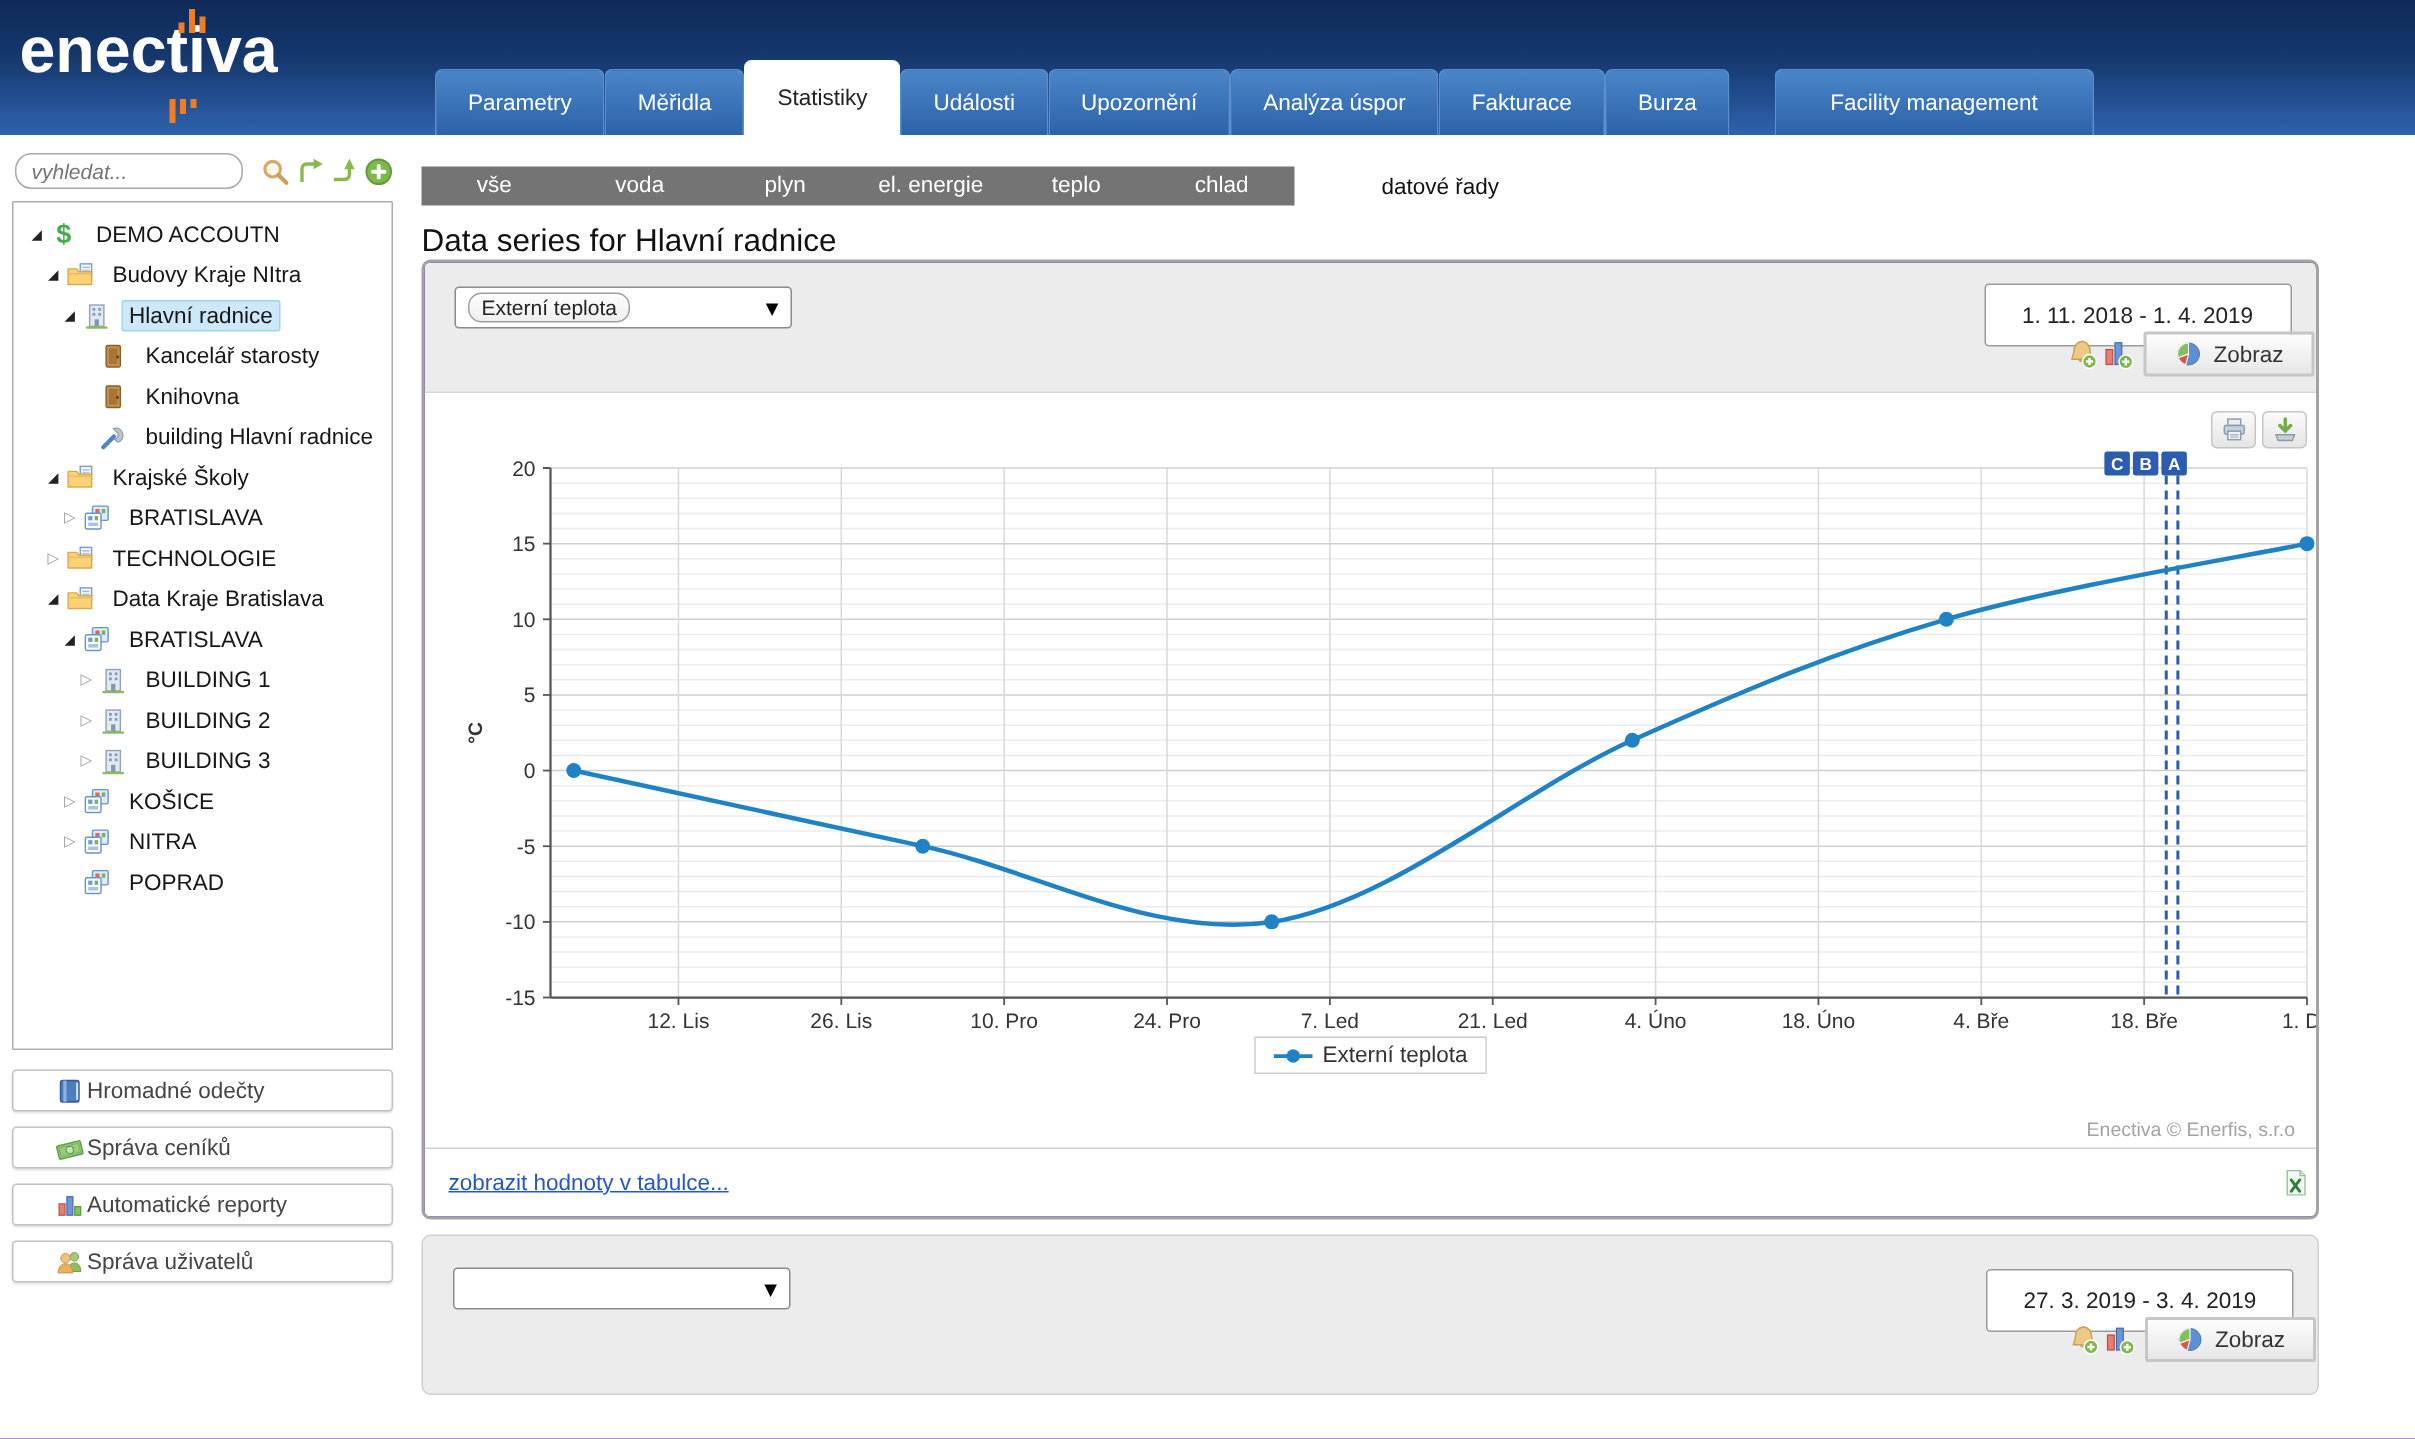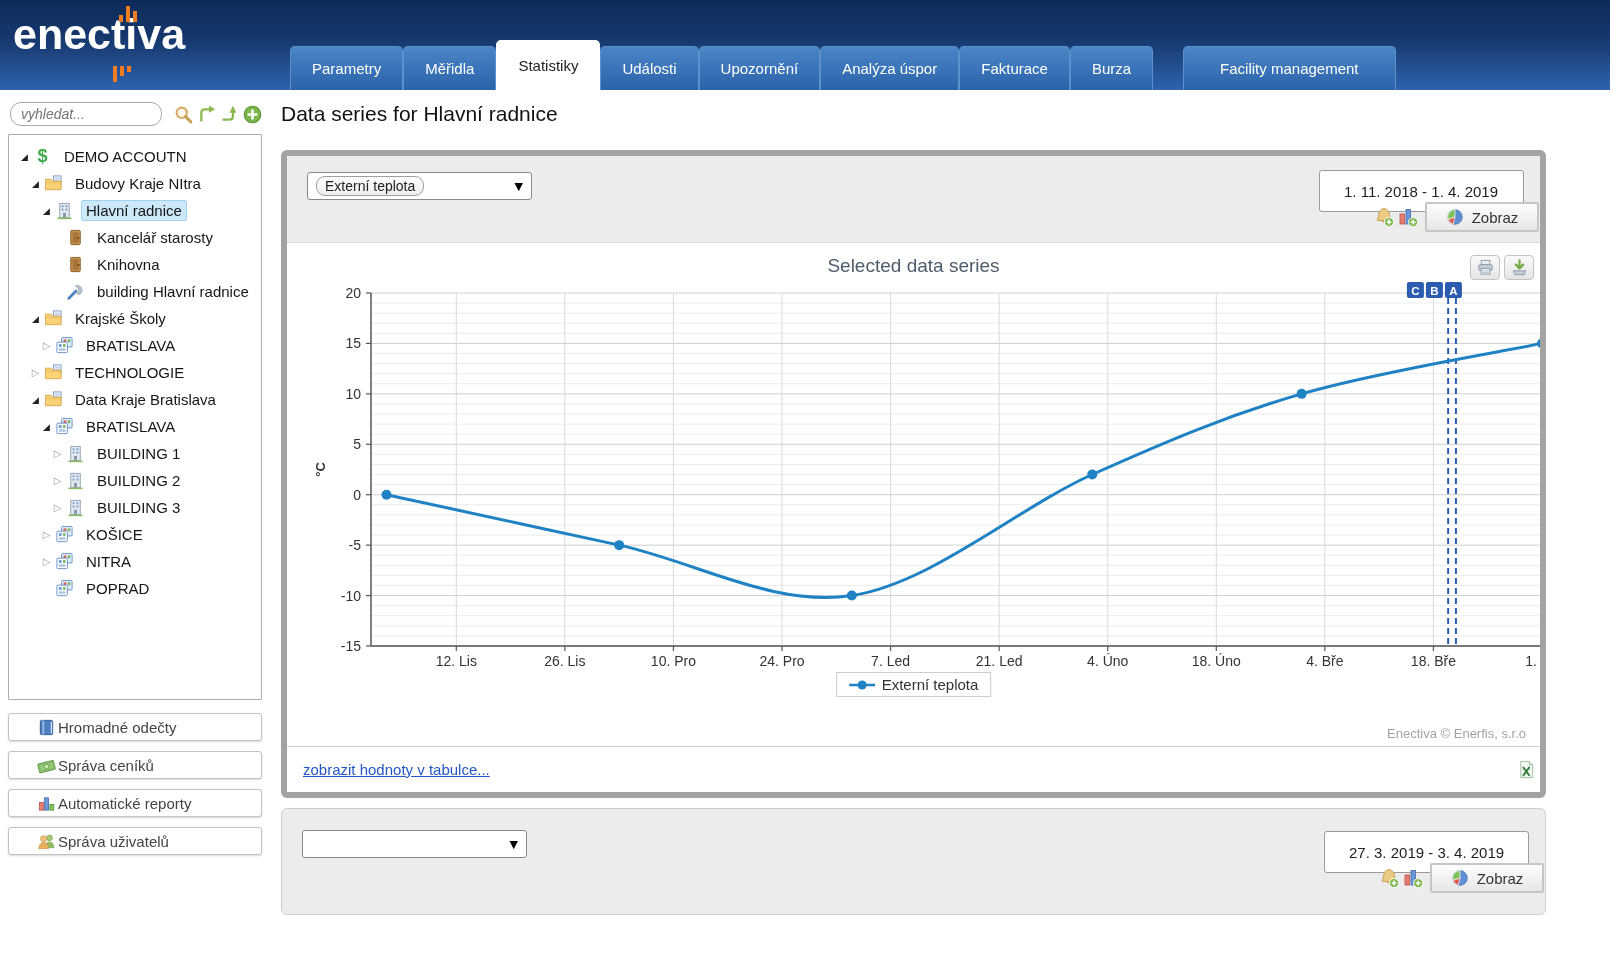--- a/index.html
+++ b/index.html
@@ -44,21 +44,21 @@
   .side-btn .icn{width:19px;height:19px}
 
   
   main{position:absolute;left:281px;top:90px;width:1265px}
   .subnav-row{display:flex;align-items:center;margin-top:21px}
   .subnav{display:flex;background:#747474;height:26px}
   .subnav-item{width:97px;text-align:center;line-height:26px;color:#fff;font-size:15px;cursor:pointer}
   .subnav-right{margin-left:58px;font-size:15px;color:#111;cursor:pointer}
   h1{margin-top:12px;font-size:21px;font-weight:400;color:#111}
 
-  .form-box{margin-top:24px;border:6px solid #a3a3a3;border-radius:6px;background:#4c1d95;overflow:hidden}
+  .form-box{border:2px solid #a3a3a3;border-radius:6px;background:#4c1d95;overflow:hidden}
   .panel{position:relative;background:#ececec;height:87px;border-bottom:1px solid #d8d8d8}
   .panel.standalone{margin-top:10px;height:107px;border:1px solid #cfcfcf;border-radius:6px}
   .dropdown{position:absolute;left:20px;top:16px;width:225px;height:28px;background:#fff;border:1px solid #8a8a8a;
     border-radius:3px;display:flex;align-items:center;padding:0 8px;cursor:pointer}
   .panel.standalone .dropdown{top:21px}
   .chip{border:1px solid #9f9f9f;border-radius:9px;padding:1px 8px;font-size:14px;color:#222;
     background:linear-gradient(#fdfdfd,#eee);white-space:nowrap}
   .chip:empty{display:none}
   .dd-arrow{margin-left:auto;font-size:11px;color:#000;font-family:"DejaVu Sans",sans-serif}
   .date-input{position:absolute;right:16px;top:14px;width:205px;height:42px;border:1px solid #9a9a9a;border-radius:3px;
@@ -412,20 +412,31 @@
             <circle cx="7" cy="7.2" r="3.3" fill="#f0c07c" stroke="#c99549" stroke-width="0.7"></circle>
             <path d="M1.8 17.5 q0.6-6.5 5.2-6.5 q4.6 0 5.2 6.5 z" fill="#e8af5e" stroke="#c99549" stroke-width="0.7"></path>
           </svg>
         </span>
         <span>Správa uživatelů</span>
       </div>
     </div>
 </aside>
 
 <main>
+  <div class="subnav-row">
+    <div class="subnav">
+        <div class="subnav-item">vše</div>
+        <div class="subnav-item">voda</div>
+        <div class="subnav-item">plyn</div>
+        <div class="subnav-item">el. energie</div>
+        <div class="subnav-item">teplo</div>
+        <div class="subnav-item">chlad</div>
+      </div>
+    <div class="subnav-right">datové řady</div>
+  </div>
   <h1>Data series for Hlavní radnice</h1>
 
   <div class="form-box">
     <section class="panel">
       <div class="dropdown">
         <span class="chip">Externí teplota</span>
         <span class="dd-arrow">▼</span>
       </div>
       <input class="date-input" type="text" value="1. 11. 2018 - 1. 4. 2019" style="">
       <div class="actions">
@@ -452,21 +463,20 @@
                 <path d="M10 10 L10 1.8 A8.2 8.2 0 0 0 2.4 12.8 Z" fill="#7fc25c" stroke="#fff" stroke-width="0.8"></path>
                 <path d="M10 10 L2.4 12.8 A8.2 8.2 0 0 0 8 18 Z" fill="#d9584a" stroke="#fff" stroke-width="0.8"></path>
               </svg>
             </span>
           <span>Zobraz</span>
         </button>
       </div>
     </section>
 
     <section class="chart-area">
-      <div class="chart-title">Selected data series</div>
       <div class="chart-tools">
         <button class="tool-btn">
             <span class="icn">
               <svg viewBox="0 0 20 20">
                 <rect x="5.5" y="2.5" width="9" height="4.5" fill="#e7edf3" stroke="#8c9aa9"></rect>
                 <rect x="3" y="7" width="14" height="6" rx="1" fill="#c3cfdb" stroke="#8c9aa9"></rect>
                 <rect x="5.5" y="11" width="9" height="6" fill="#eef3f8" stroke="#8c9aa9"></rect>
                 <path d="M7 13.5 h6 M7 15.2 h6" stroke="#a9b6c3" stroke-width="0.9"></path>
               </svg>
             </span>

